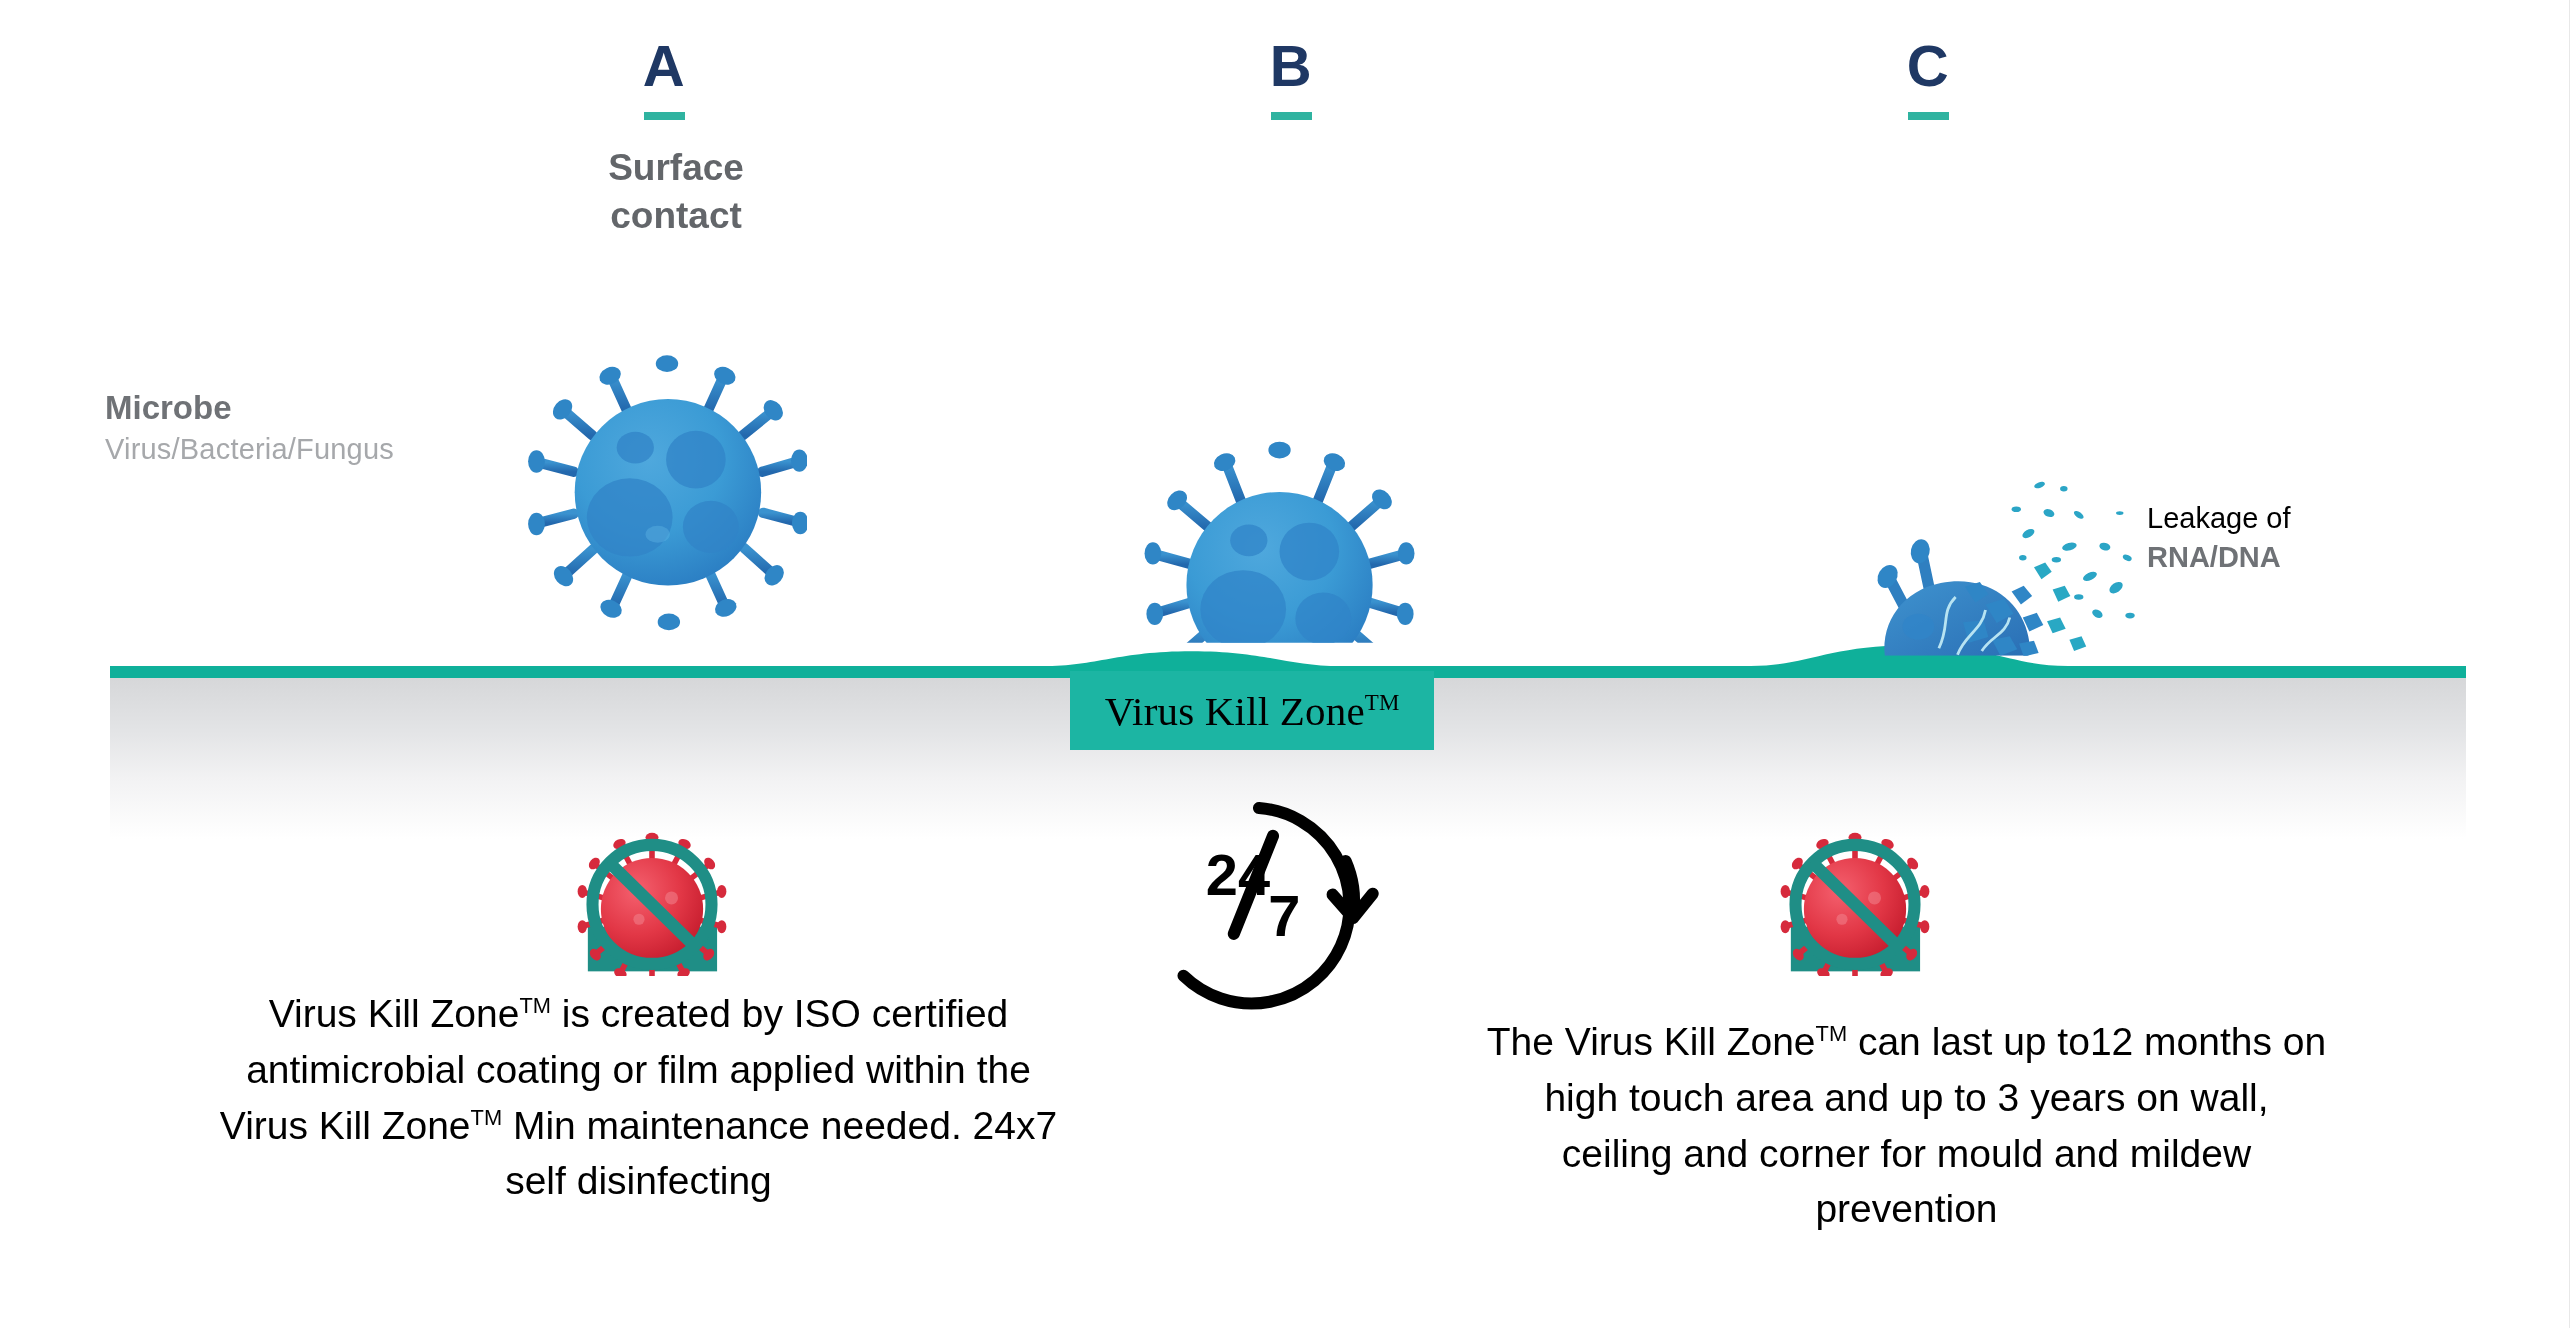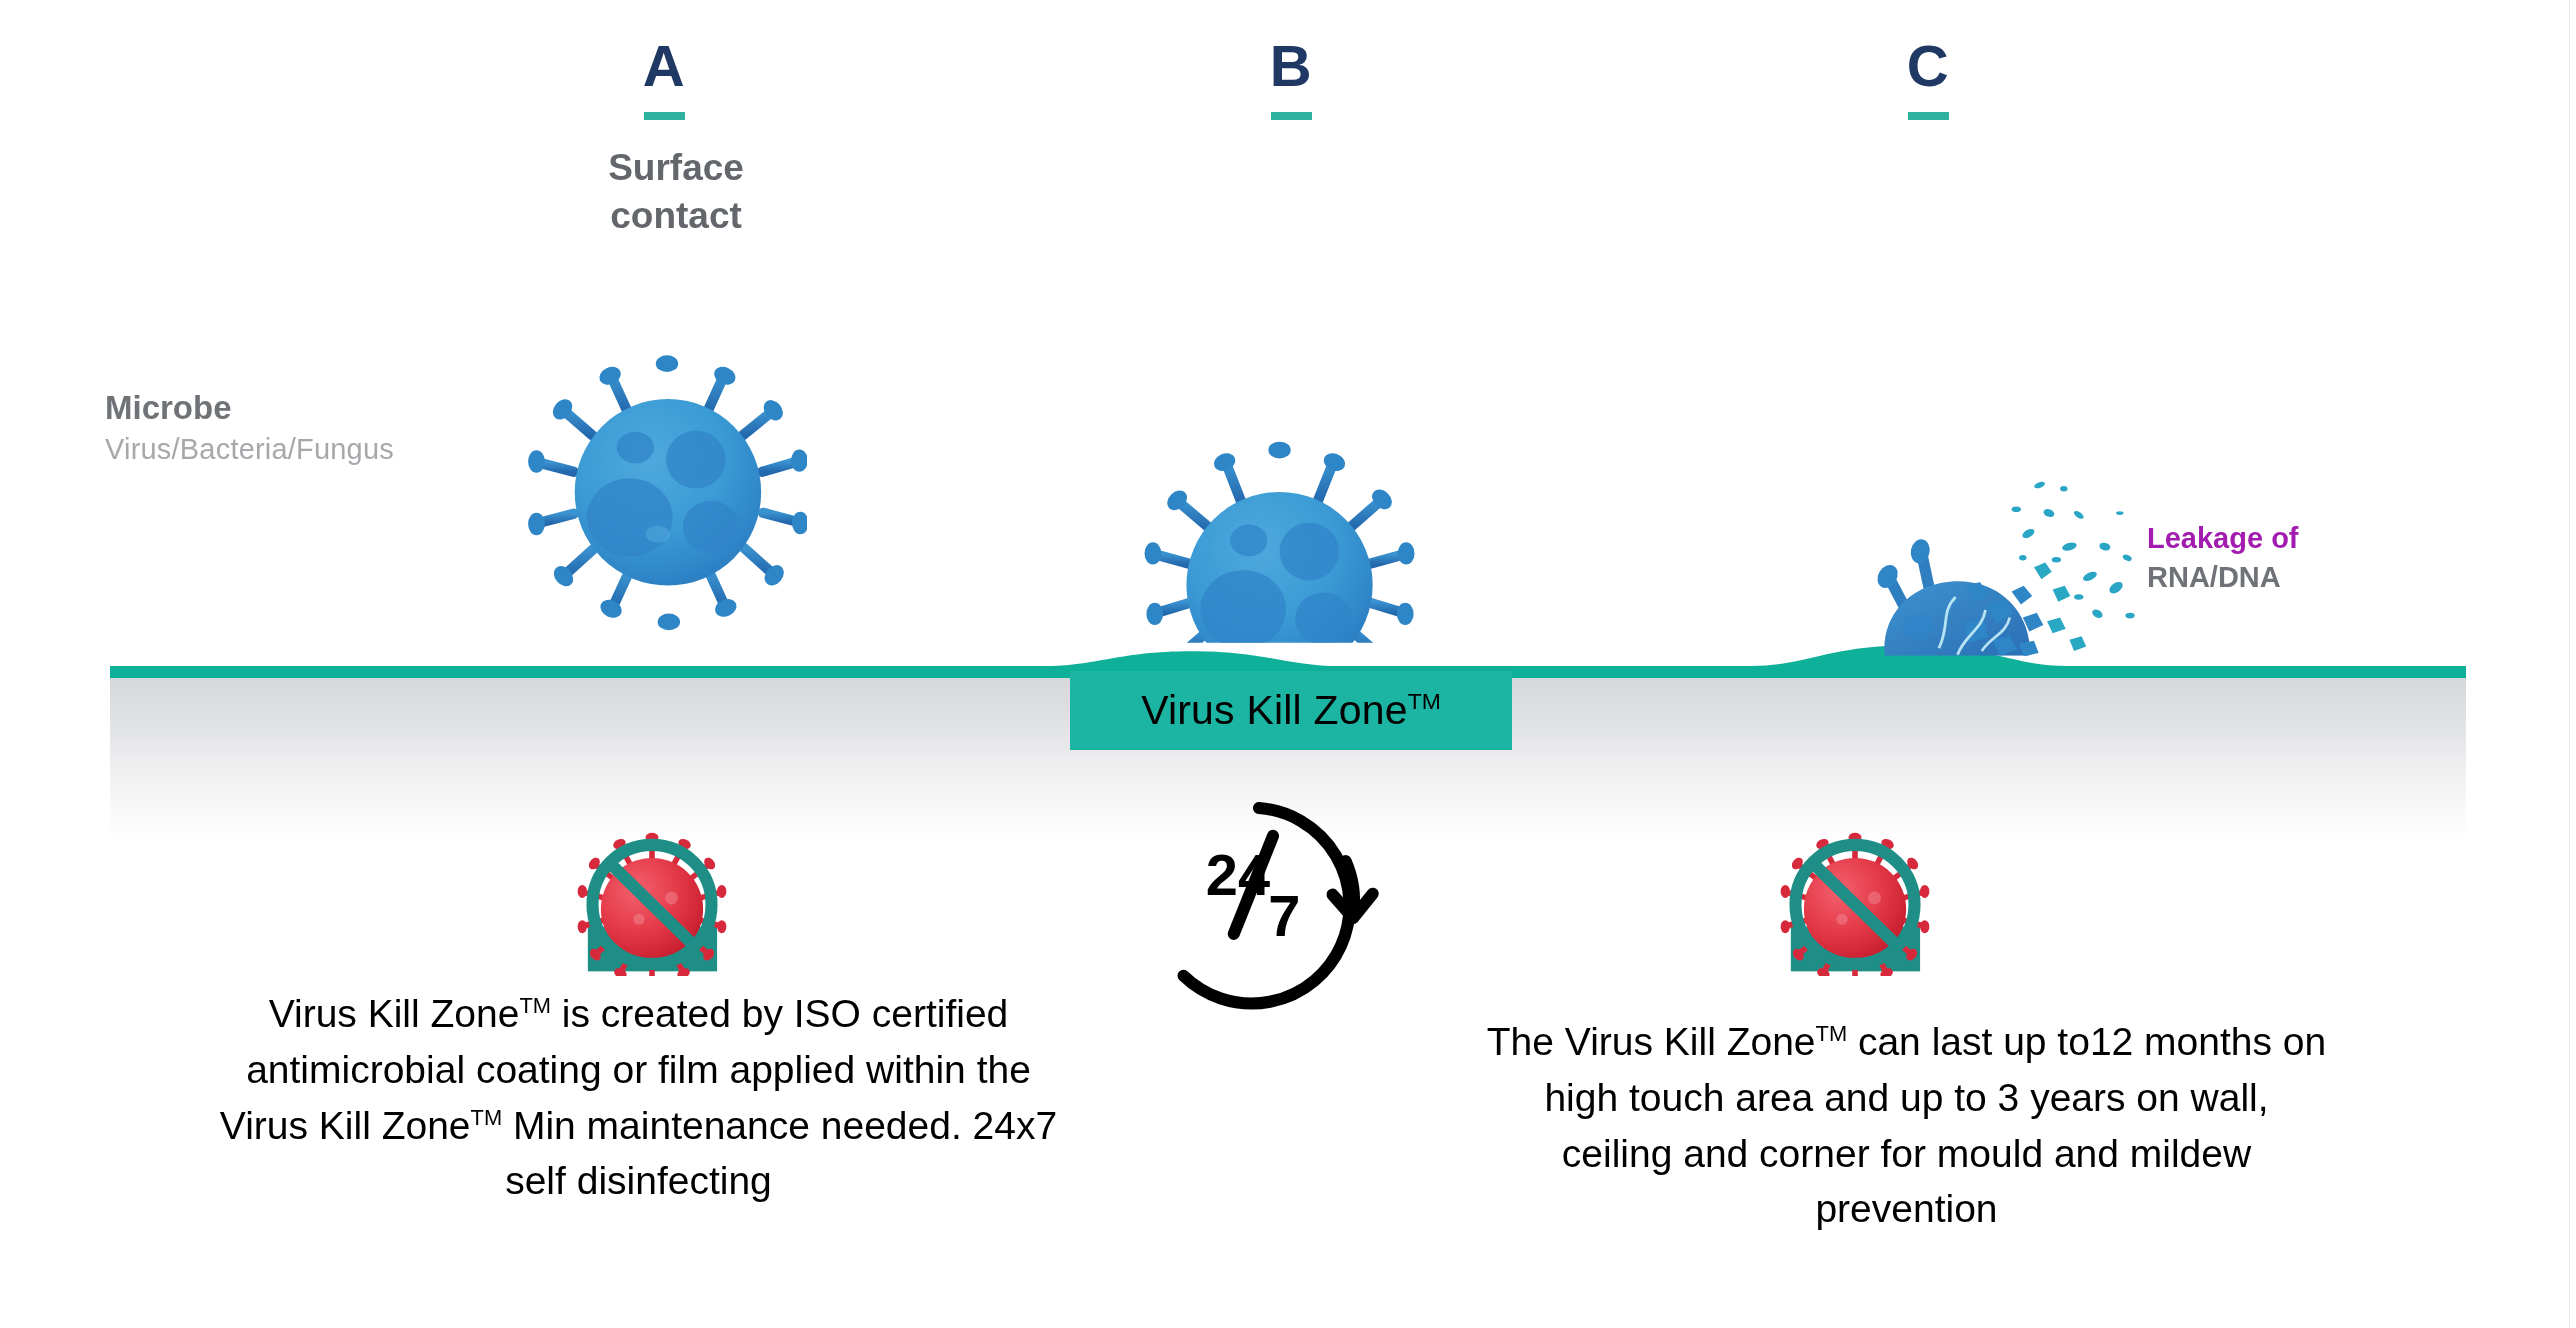--- a/index.html
+++ b/index.html
@@ -39,43 +39,43 @@
     font-size:33px; font-weight:700; color:#6f7276; line-height:1.3;
   }
   .microbe-label .ml-sub {
     font-size:29px; font-weight:400; color:#a6a8ab; line-height:1.35;
     letter-spacing:0.2px;
   }
 
   
   .leak-label { position:absolute; left:2147px; top:499px; }
   .leak-label .lk-light {
-    font-size:29px; font-weight:700; color:#a21caf; line-height:1.35;margin-top:20px;
+    font-size:29px; font-weight:400; color:#000000; line-height:1.35;
   }
   .leak-label .lk-bold {
     font-size:29px; font-weight:700; color:#6f7276; line-height:1.35;
   }
 
   
   .surface-wrap {
     position:absolute; left:110px; top:653px;
     width:2356px; height:186px;
   }
   .surface-body {
     position:absolute; left:0; top:25px; width:100%; height:161px;
     background:linear-gradient(to bottom,#d6d7d9 0%,#e4e5e7 35%,#f2f2f3 62%,#ffffff 100%);
   }
   .surface-svg { position:absolute; left:0; top:0; width:100%; height:56px; overflow:visible; }
 
   
   .vkz-banner {
     position:absolute; left:1070px; top:671px;
-    width:442px; height:79px;
+    width:364px; height:79px;
     background:#1cb5a3;
-    display:flex; align-items:center; justify-content:center;
+    display:flex; align-items:center; justify-content:center;font-family:Liberation Serif, serif;
   }
   .vkz-banner .vkz-text {
     font-size:41px; font-weight:400; color:#000000;
     letter-spacing:0.2px; white-space:nowrap;
   }
   .vkz-text sup { font-size:0.56em; vertical-align:super; letter-spacing:0; }
 
   
   .virus-a { position:absolute; left:527px; top:345px; width:280px; height:289px; }
   .virus-b { position:absolute; left:1119px; top:410px; width:322px; height:270px; }

